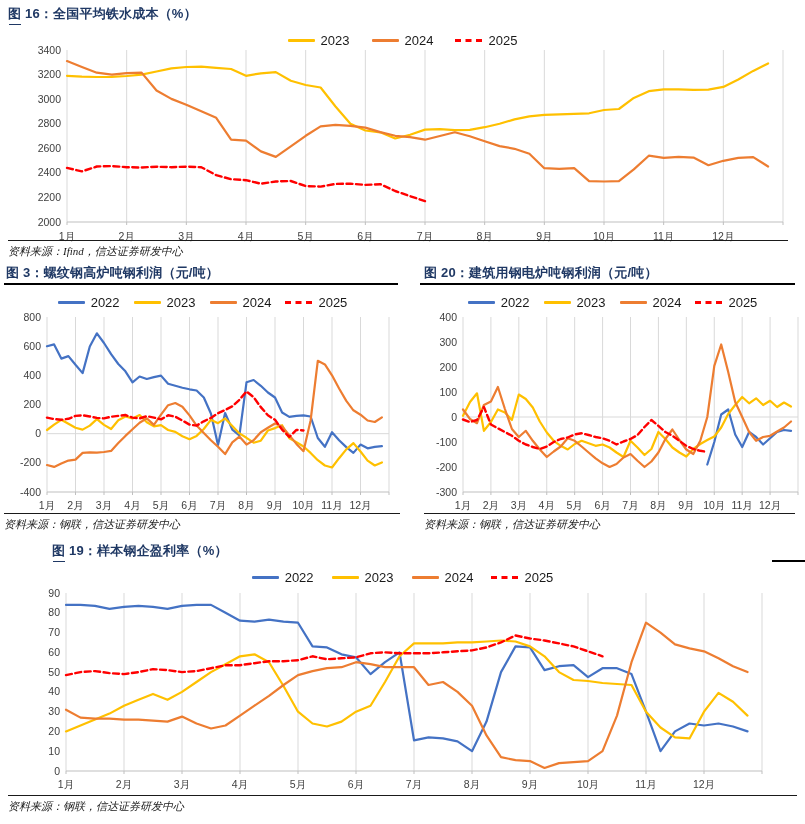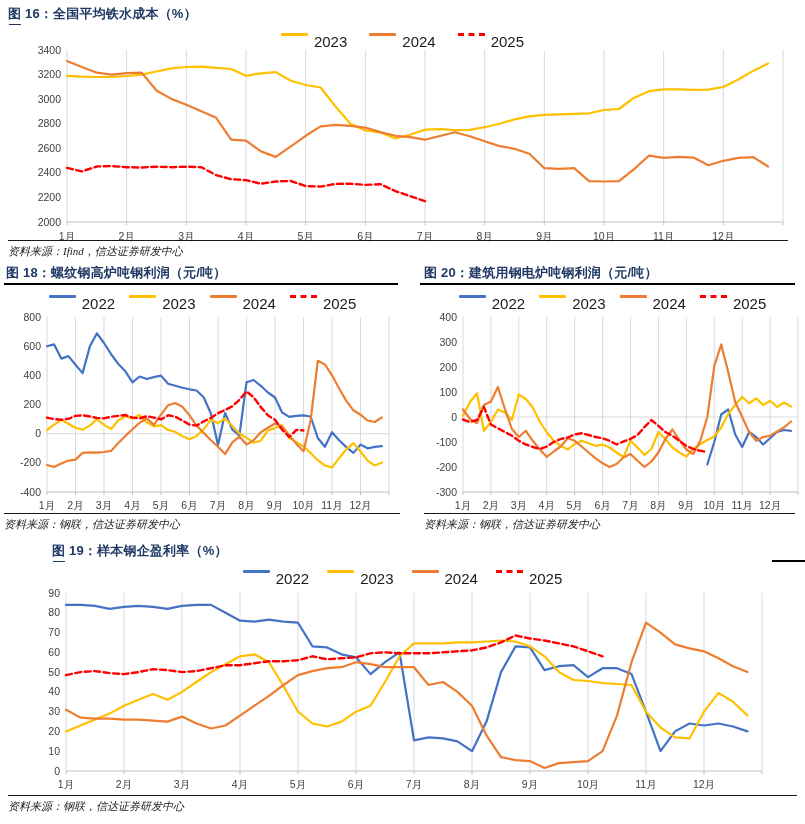--- a/index.html
+++ b/index.html
@@ -3,21 +3,21 @@
 <meta charset="utf-8">
 <style>
   html,body{margin:0;padding:0;background:#fff;}
   .page{position:relative;width:775px;height:824px;background:#fff;
         font-family:"Liberation Sans",sans-serif;overflow:hidden;padding-left:39px;}
   .caption{position:absolute;margin:0;font-size:13px;font-weight:bold;color:#1F3864;letter-spacing:.2px;}
   .caption::after{content:"";position:absolute;left:1px;bottom:-2px;width:12px;border-bottom:1.5px solid #1F3864;}
   .rule{position:absolute;height:2px;background:#000;}
   .stub{position:absolute;height:2px;background:#000;}
   .legend{position:absolute;display:flex;justify-content:center;align-items:center;gap:22px;}
-  .li{display:flex;gap:6px;font-size:15px;color:#1a1a1a;}
+  .li{display:flex;align-items:center;gap:6px;font-size:13px;color:#1a1a1a;}
   .sw{display:inline-block;width:27px;height:3px;border-radius:1px;}
   .sw.dash{height:0;border-top:3px dashed #FF0000;border-radius:0;}
   .chart{position:absolute;}
   .chart text{font-size:10.5px;fill:#404040;}
   .source{position:absolute;border-top:1.3px solid #1a1a1a;padding-top:3px;
           font-size:11px;font-style:italic;color:#1a1a1a;
           font-family:"Liberation Serif",serif;}
 </style>
 </head>
 <body>
@@ -91,21 +91,21 @@
         <path d="M67.0 31.8L81.9 32.7L96.8 33.0L111.8 32.8L126.7 32.0L141.6 30.6L156.5 27.5L171.4 24.4L186.3 23.0L201.3 22.6L216.2 23.8L231.1 25.0L246.0 31.8L260.9 29.3L275.8 28.1L290.8 36.7L305.7 41.0L320.6 43.5L335.5 62.5L350.4 79.7L365.3 86.5L380.3 88.3L395.2 94.5L410.1 90.8L425.0 85.6L439.9 85.2L454.8 86.1L469.8 85.9L484.7 83.2L499.6 79.7L514.5 75.4L529.4 72.3L544.3 70.9L559.3 70.4L574.2 69.9L589.1 69.3L604.0 66.0L618.9 65.0L633.8 53.9L648.8 47.2L663.7 45.3L678.6 45.3L693.5 45.8L708.4 45.6L723.3 42.9L738.3 35.5L753.2 26.9L768.1 19.5" fill="none" stroke="#FFC000" stroke-width="2.2" stroke-linejoin="round" stroke-linecap="round"></path>
         <path d="M67.0 17.1L81.9 23.0L96.8 28.7L111.8 30.6L126.7 29.1L141.6 28.6L156.5 46.5L171.4 54.9L186.3 60.7L201.3 67.2L216.2 73.8L231.1 95.7L246.0 96.7L260.9 107.4L275.8 112.9L290.8 102.4L305.7 91.8L320.6 82.4L335.5 80.9L350.4 81.9L365.3 83.6L380.3 88.1L395.2 91.8L410.1 93.2L425.0 95.7L439.9 92.0L454.8 88.3L469.8 92.2L484.7 97.2L499.6 102.1L514.5 104.8L529.4 109.8L544.3 124.2L559.3 124.9L574.2 124.2L589.1 137.2L604.0 137.5L618.9 137.2L633.8 125.4L648.8 111.7L663.7 113.9L678.6 112.9L693.5 113.6L708.4 121.2L723.3 116.8L738.3 113.9L753.2 113.1L768.1 122.5" fill="none" stroke="#ED7D31" stroke-width="2.2" stroke-linejoin="round" stroke-linecap="round"></path>
         <path d="M67.0 123.9L81.9 127.4L96.8 122.5L111.8 122.1L126.7 123.2L141.6 123.5L156.5 122.7L171.4 123.2L186.3 122.7L201.3 123.2L216.2 131.1L231.1 135.2L246.0 136.2L260.9 139.7L275.8 137.5L290.8 137.0L305.7 142.1L320.6 142.6L335.5 139.9L350.4 139.7L365.3 140.9L380.3 140.2L395.2 147.0L410.1 152.2L425.0 157.1" fill="none" stroke="#FF0000" stroke-width="2.4" stroke-dasharray="6 3.5" stroke-linejoin="round" stroke-linecap="round"></path>
       </svg>
     <div class="source" style="left:8px;top:240px;width:780px;">
       <span>资料来源：Ifind，信达证券研发中心</span>
     </div>
   </section>
 
   <section>
-    <h3 class="caption" style="left:6px;top:264px;">图 18：螺纹钢高炉吨钢利润（元/吨）</h3>
+    <h3 class="caption" style="left:6px;top:264px;">图 3：螺纹钢高炉吨钢利润（元/吨）</h3>
     <div class="rule" style="left:4px;top:283px;width:394px;"></div>
     <div class="legend" style="left:0;top:295px;width:405px;gap:14px;">
         <span class="li">
           <span class="sw" style="background: rgb(68, 114, 196);"></span>
           <span>2022</span>
         </span>
         <span class="li">
           <span class="sw" style="background: rgb(255, 192, 0);"></span>
           <span>2023</span>
         </span>

